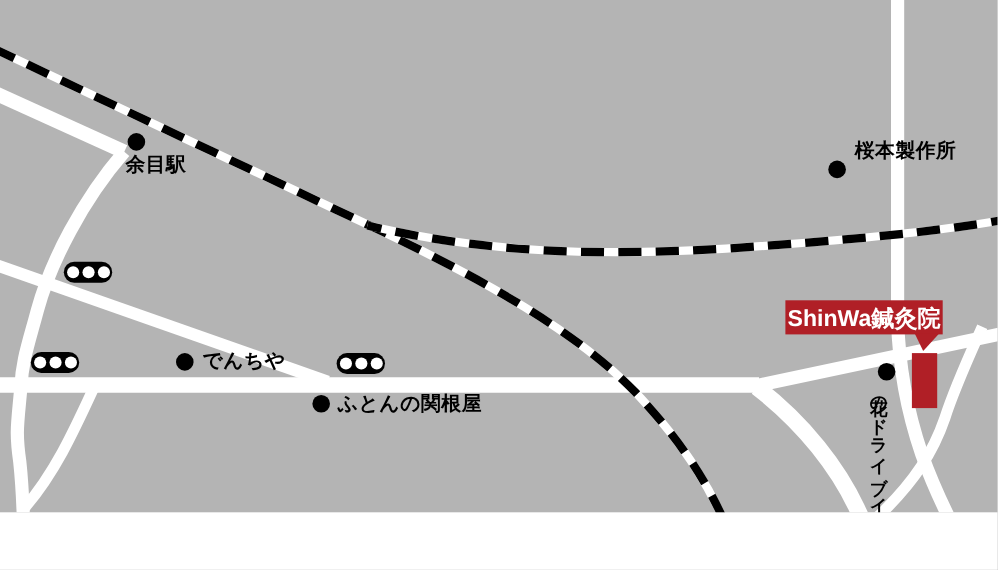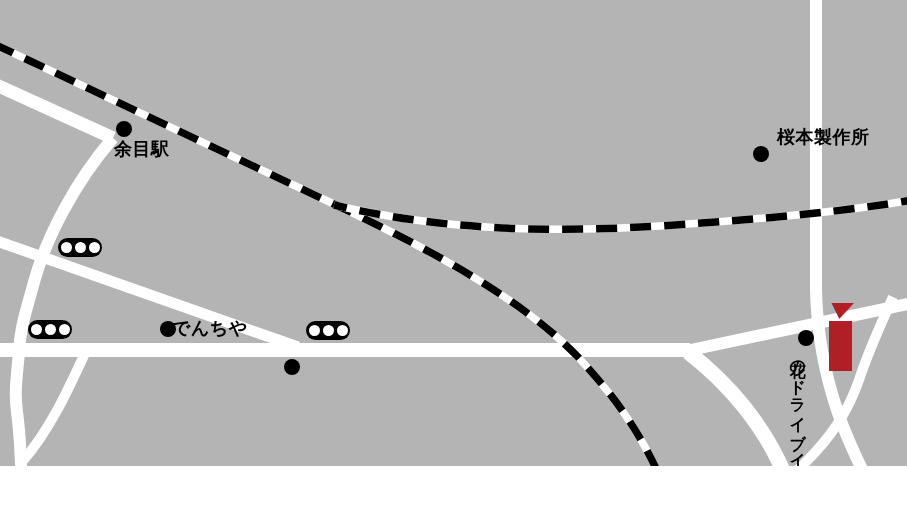--- a/index.html
+++ b/index.html
@@ -89,23 +89,27 @@
     <span class="lamp"></span>
   </div>
 
   <div class="poi-dot" style="left:116px;top:121px;"></div>
   <div class="poi-label" style="left:114px;top:140px;">余目駅</div>
 
   <div class="poi-dot" style="left:753px;top:146px;"></div>
   <div class="poi-label" style="left:777px;top:128px;">桜本製作所</div>
 
   <div class="poi-dot" style="left:160px;top:321px;"></div>
-  <div class="poi-label" style="left:172px;top:319px;">でんちや</div>
+  <div class="poi-label" style="left:184px;top:319px;">でんちや</div>
 
   <div class="poi-dot" style="left:284px;top:359px;"></div>
+  <div class="poi-label" style="left:307px;top:358px;">ふとんの関根屋</div>
 
   <div class="poi-dot" style="left:798px;top:330px;"></div>
   <div class="poi-label vertical" style="left:789px;top:350px;height:160px;">花のドライブイン</div>
 
+  <div class="clinic-box">
+    <span>ShinWa鍼灸院</span>
+  </div>
   <div class="clinic-pointer"></div>
   <div class="clinic-building"></div>
 
 </div>
 
 </body></html>

